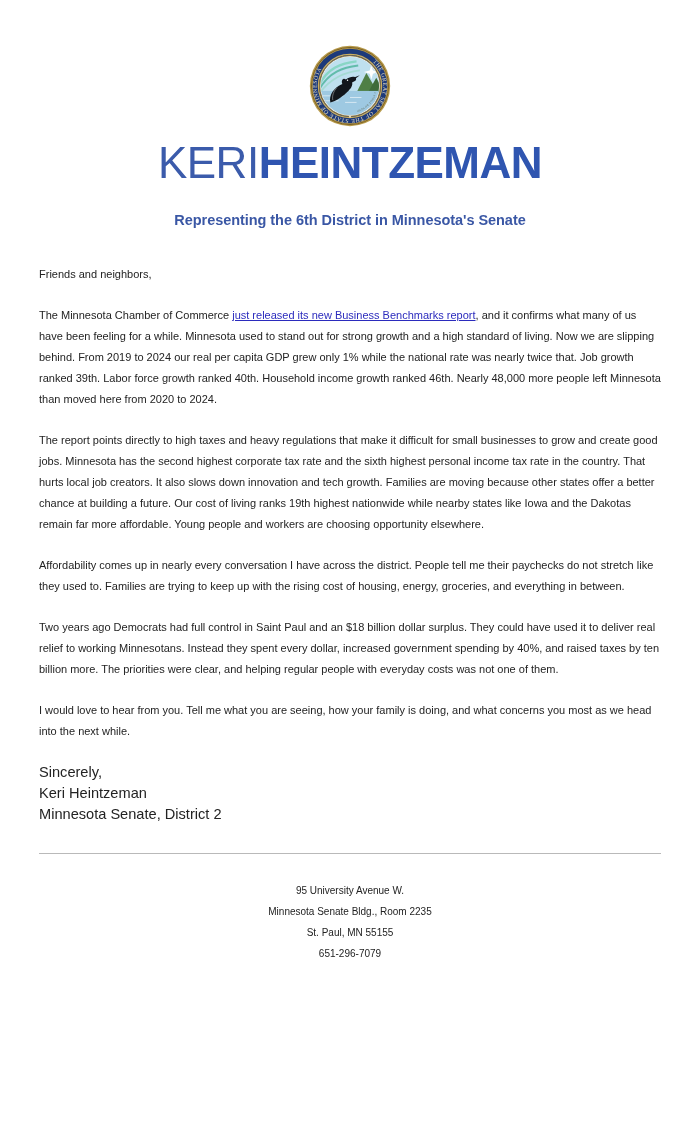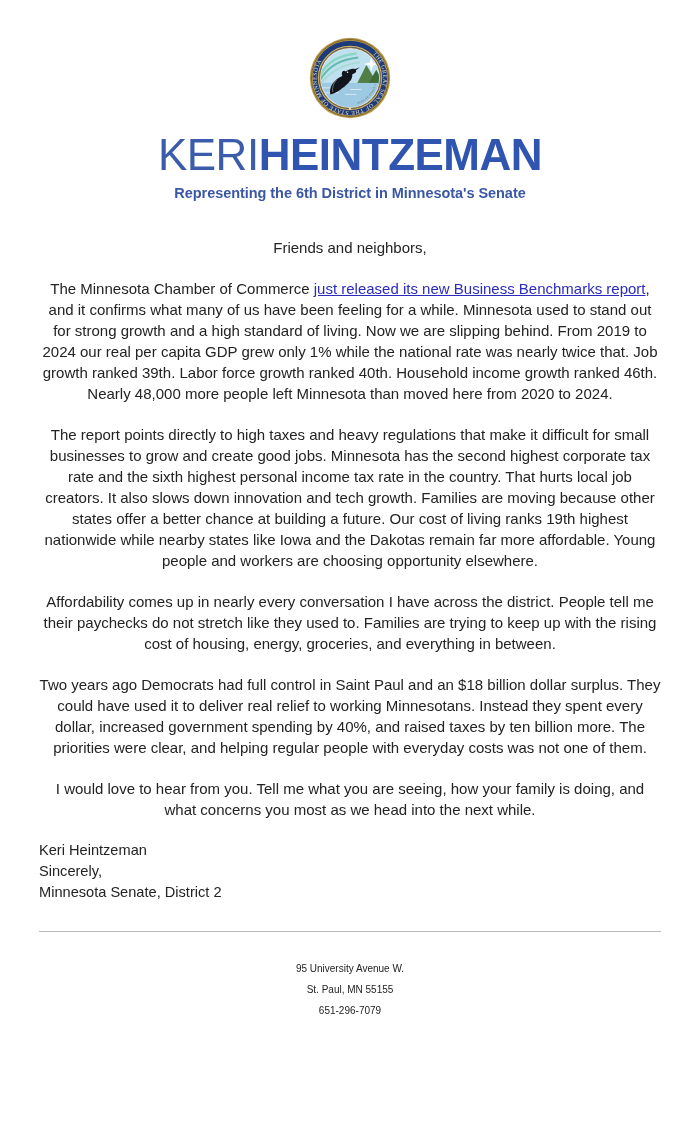--- a/index.html
+++ b/index.html
@@ -17,21 +17,21 @@
   .email-wrap {
     width: 700px;
     min-height: 1130px;
     background: #ffffff;
     position: relative;
     box-sizing: border-box;
   }
 
   
   .masthead {
-    padding-top: 30px;
+    padding-top: 38px;
     text-align: center;
   }
   .seal {
     width: 82px;
     height: 82px;
     margin: 7px auto 0 auto;
     display: block;
   }
   .name-line {
     margin-top: 14px;
@@ -42,40 +42,40 @@
   }
   .name-first {
     font-weight: 400;
     color: #3b5bab;
   }
   .name-last {
     font-weight: 700;
     color: #2f55b0;
   }
   .subtitle {
-    margin-top: 7px;
+    margin-top: 26px;
     font-size: 14.5px;
     font-weight: 700;
     color: #3a57a5;
     letter-spacing: -0.05px;
   }
 
   
   .body-copy {
     margin: 0 auto;
     padding: 36px 39px 0 39px;
     box-sizing: border-box;
     width: 700px;
   }
   .body-copy p {
     margin: 0 0 20px 0;
-    font-size: 15px;
+    font-size: 11px;
     line-height: 21px;
     color: #232323;
-    text-align: center;
+    text-align: left;
   }
   a.inline-link {
     color: #2b2bbd;
     text-decoration: underline;
   }
   .signoff {
     margin-top: 6px;
   }
   .signoff div {
     font-size: 14.6px;
@@ -181,30 +181,31 @@
     <p>The report points directly to high taxes and heavy regulations that make it difficult for small businesses to grow and create good jobs. Minnesota has the second highest corporate tax rate and the sixth highest personal income tax rate in the country. That hurts local job creators. It also slows down innovation and tech growth. Families are moving because other states offer a better chance at building a future. Our cost of living ranks 19th highest nationwide while nearby states like Iowa and the Dakotas remain far more affordable. Young people and workers are choosing opportunity elsewhere.</p>
 
     <p>Affordability comes up in nearly every conversation I have across the district. People tell me their paychecks do not stretch like they used to. Families are trying to keep up with the rising cost of housing, energy, groceries, and everything in between.</p>
 
     <p>Two years ago Democrats had full control in Saint Paul and an $18 billion dollar surplus. They could have used it to deliver real relief to working Minnesotans. Instead they spent every dollar, increased government spending by 40%, and raised taxes by ten billion more. The priorities were clear, and helping regular people with everyday costs was not one of them.</p>
 
 
     <p>I would love to hear from you. Tell me what you are seeing, how your family is doing, and what concerns you most as we head into the next while.</p>
 
     <div class="signoff">
+      <div>Sincerely,</div>
       <div>Keri Heintzeman</div>
-      <div>Sincerely,</div>
       <div>Minnesota Senate, District 2</div>
     </div>
   </div>
 
   <hr class="divider">
 
   <div class="footer">
     <div class="addr-line">95 University Avenue W.</div>
+    <div class="addr-line">Minnesota Senate Bldg., Room 2235</div>
     <div class="addr-line">St. Paul, MN 55155</div>
     <div class="addr-line">651-296-7079</div>
 
     <div class="unsub-wrap">
       
     </div>
   </div>
 
 </div>
 

